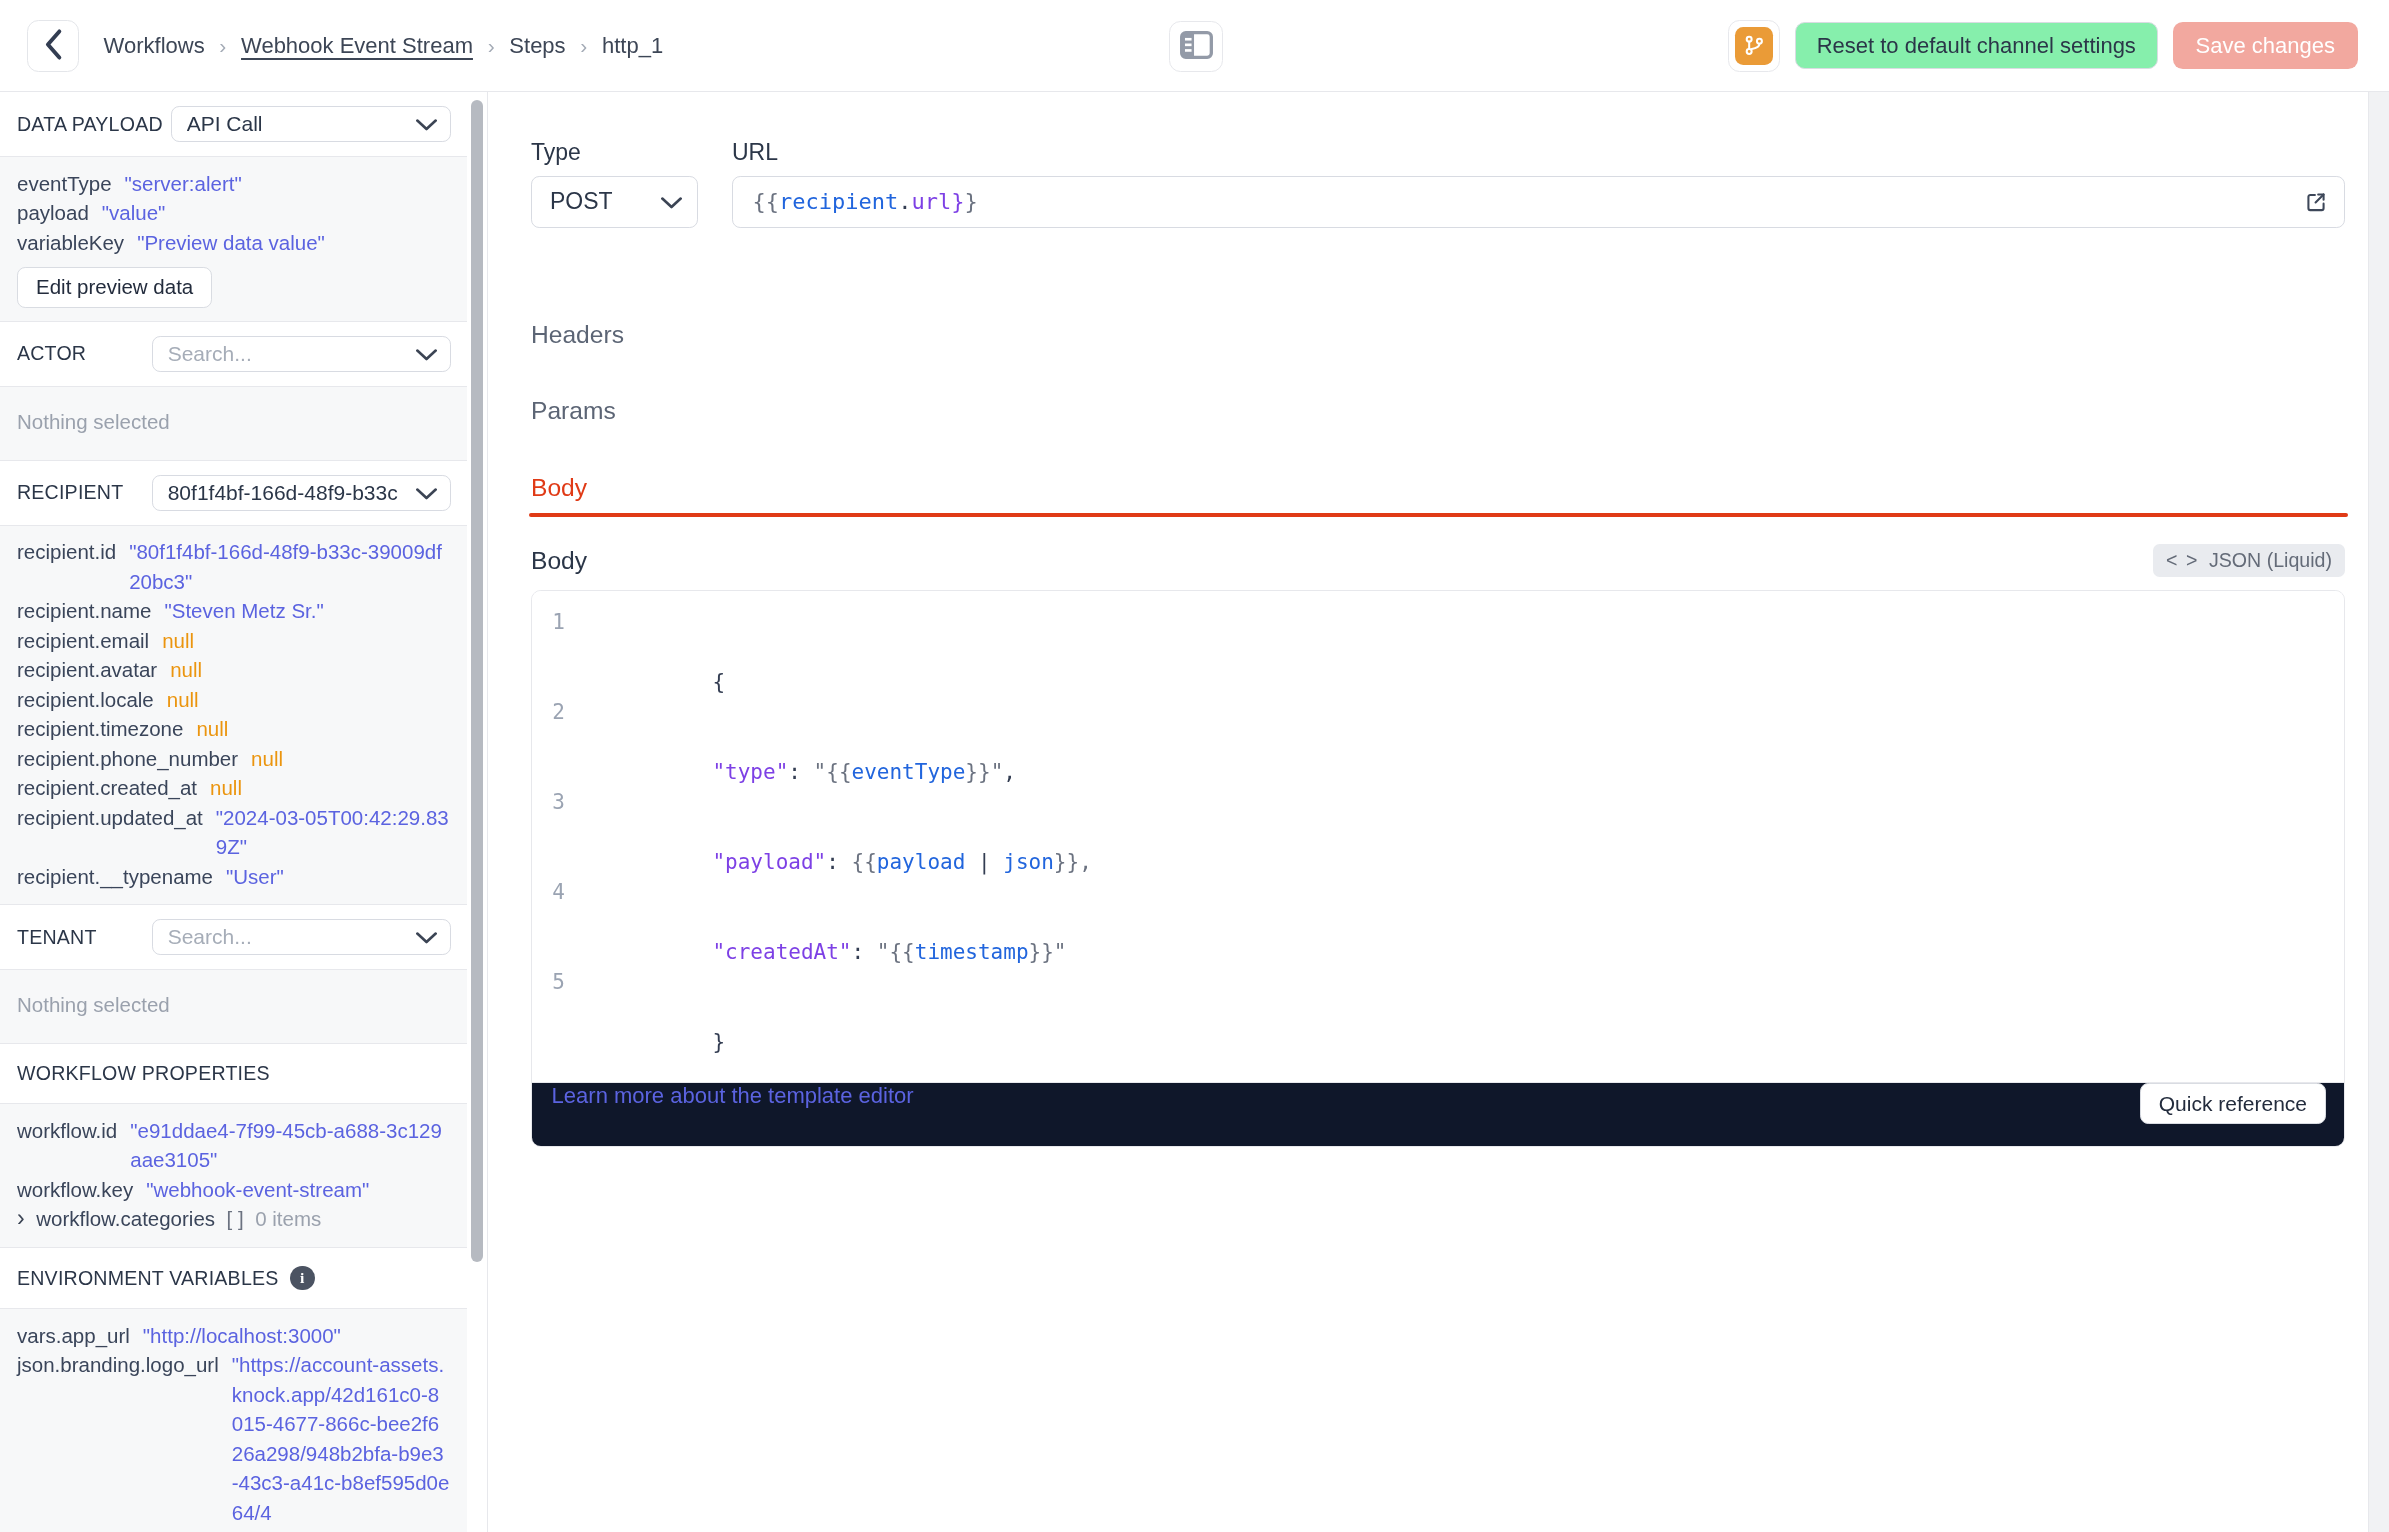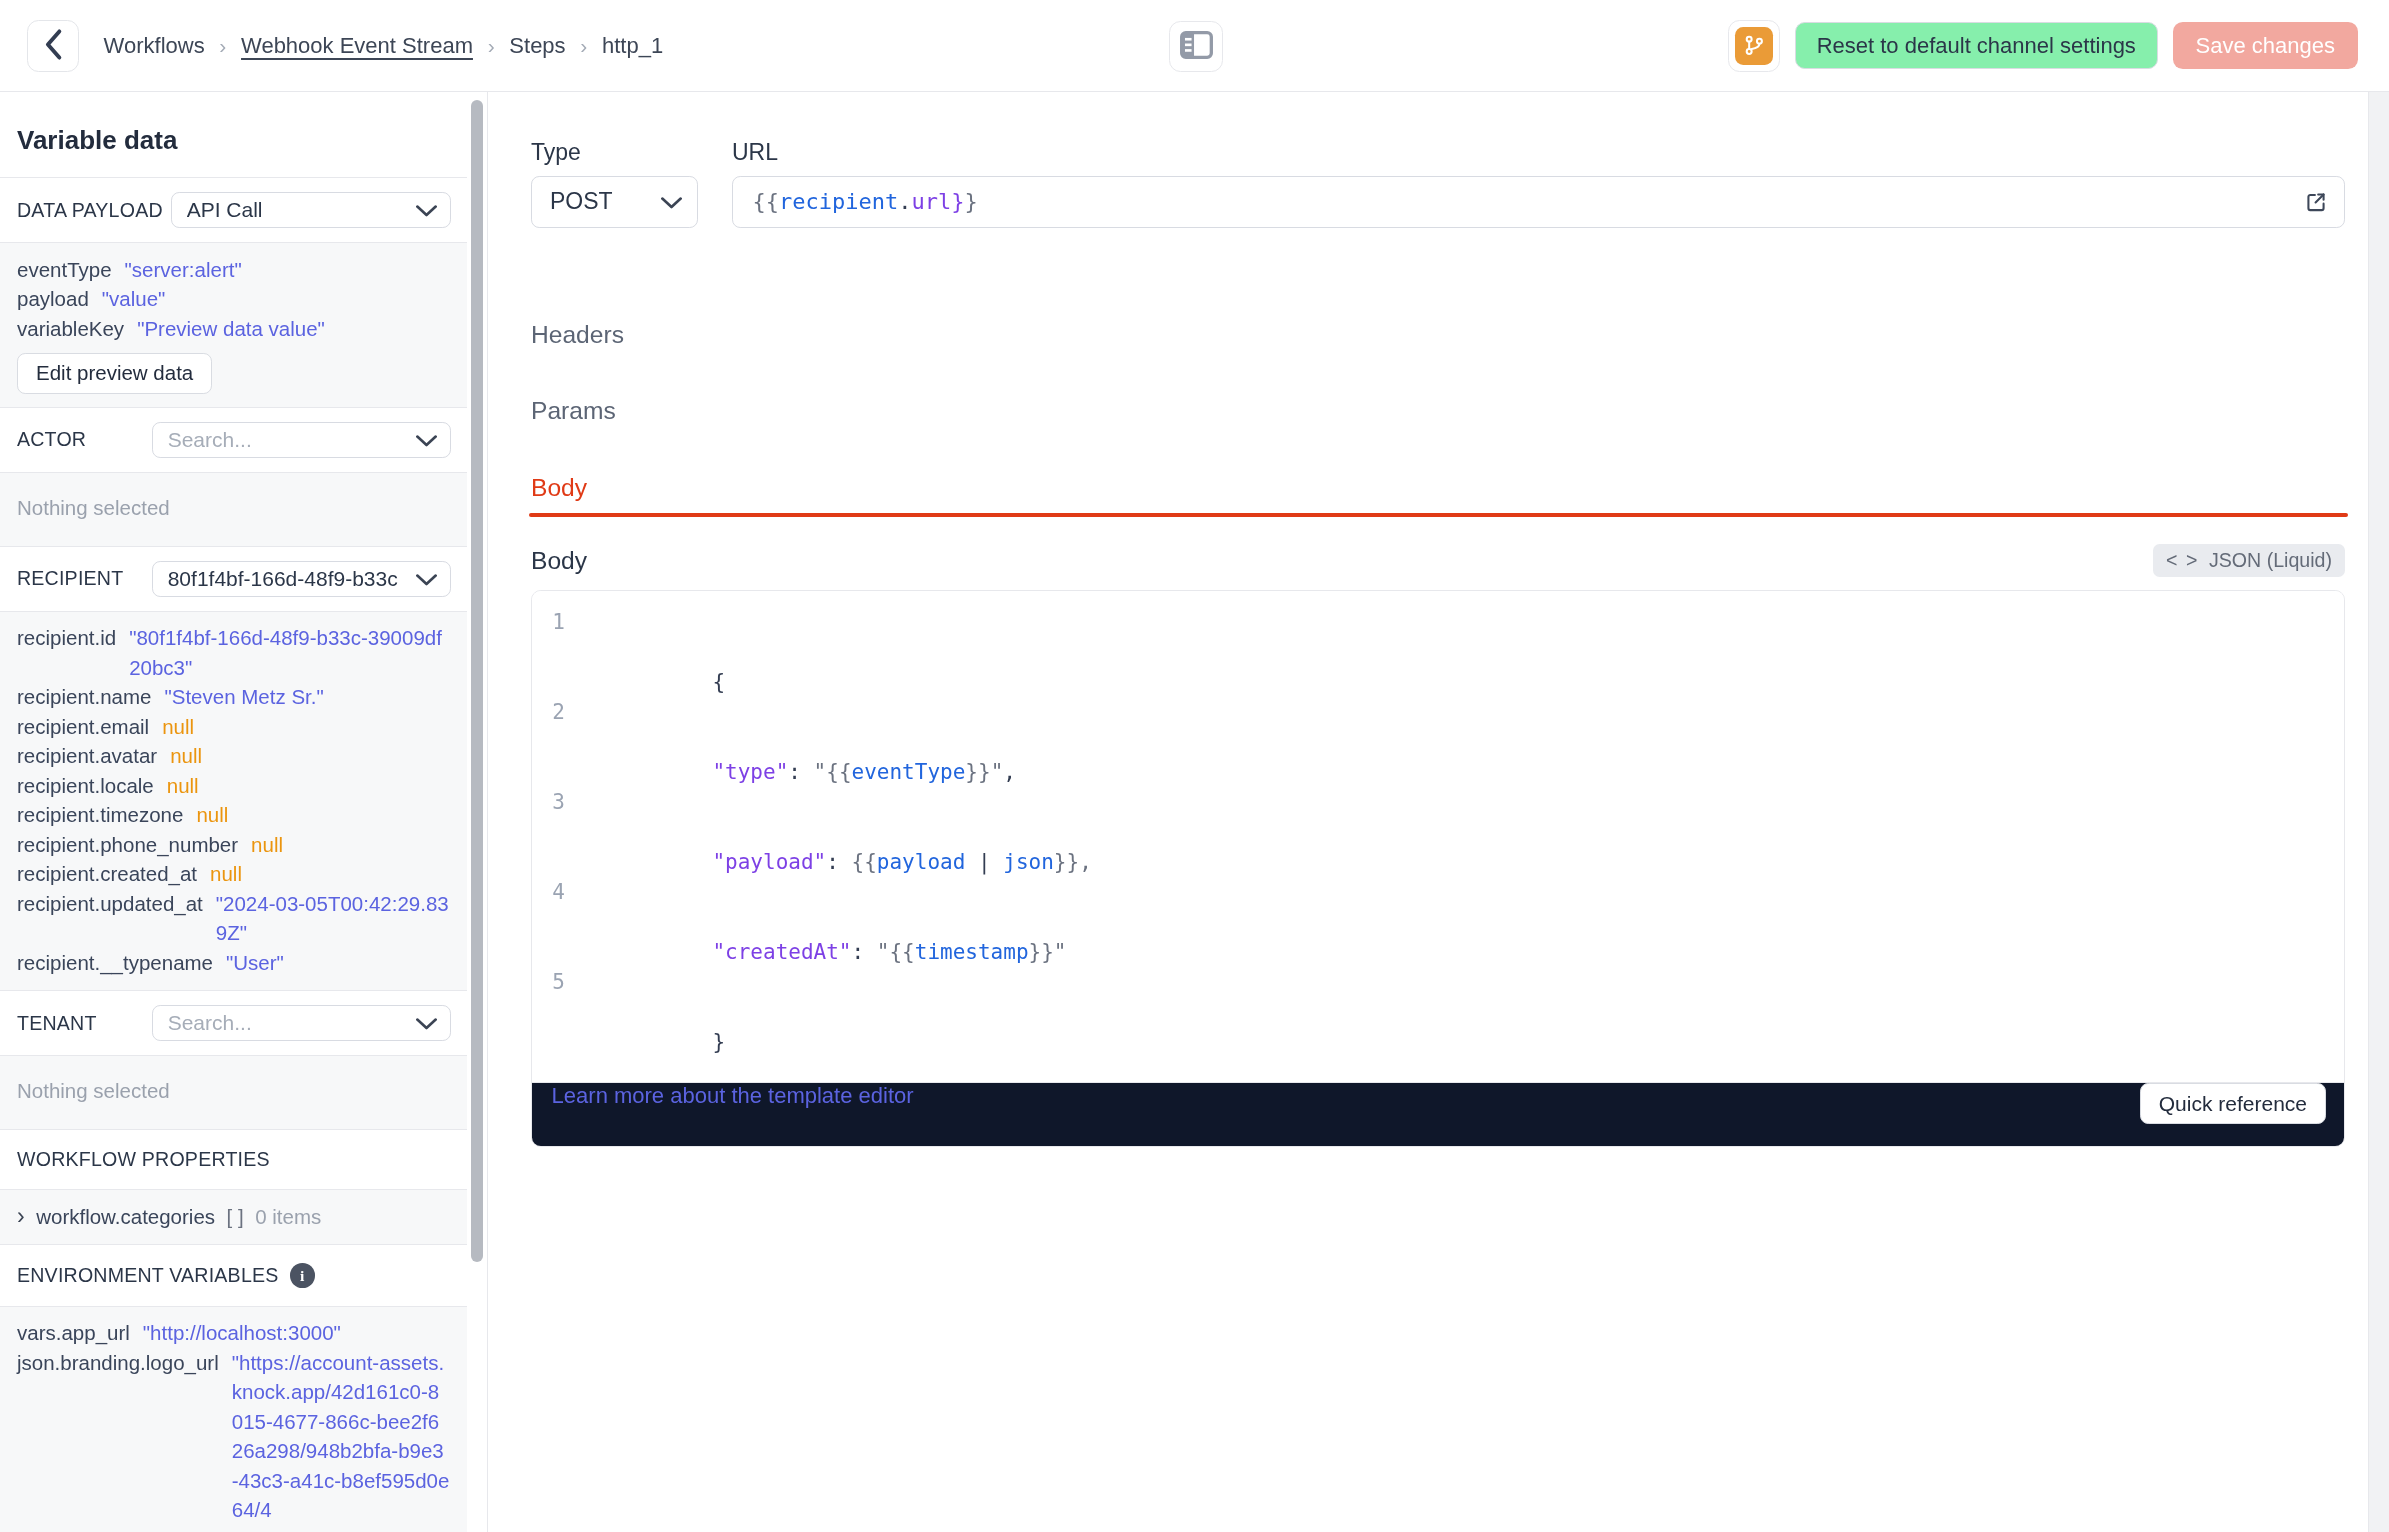--- a/index.html
+++ b/index.html
@@ -214,21 +214,20 @@
           <path d="M17 10.6 C17 14.2 12.5 15.2 9.6 15.6" fill="none"></path>
         </svg>
       </span>
     </button>
     <button class="btn-reset">Reset to default channel settings</button>
     <button class="btn-save">Save changes</button>
   </div>
 </div>
 
 <div class="sidebar">
-  <div class="sb-title">Variable data</div>
 
   <div class="sb-row">
     <span class="sb-label">DATA PAYLOAD</span>
     <div class="sb-select">
       <span class="sel-text">API Call</span>
       <span>
         <svg width="21" height="12.3" viewBox="0 0 16 9" fill="none">
             <polyline points="1,1 8,7.5 15,1" stroke="#3b4454" stroke-width="2" stroke-linecap="round" stroke-linejoin="round"></polyline>
           </svg>
       </span>
@@ -336,20 +335,31 @@
     </div>
   </div>
   <div class="sb-zone">
     <div class="empty-text">Nothing selected</div>
   </div>
 
   <div class="sb-sec-header">
     <span>WORKFLOW PROPERTIES</span>
   </div>
   <div class="sb-zone">
+    <div>
+
+    <div class="kv">
+          <span class="kv-key">workflow.id</span>
+          <span class="kv-val" data-vtype="string">"e91ddae4-7f99-45cb-a688-3c129aae3105"</span>
+        </div>
+        <div class="kv">
+          <span class="kv-key">workflow.key</span>
+          <span class="kv-val" data-vtype="string">"webhook-event-stream"</span>
+        </div>
+      </div>
     <div class="cat-row">
       <span class="cat-chevron">›</span>
       <span class="kv-key">workflow.categories</span>
       <span class="cat-bracket">[ ]</span>
       <span class="cat-count">0 items</span>
     </div>
   </div>
 
   <div class="sb-sec-header">
     <span>ENVIRONMENT VARIABLES</span>

